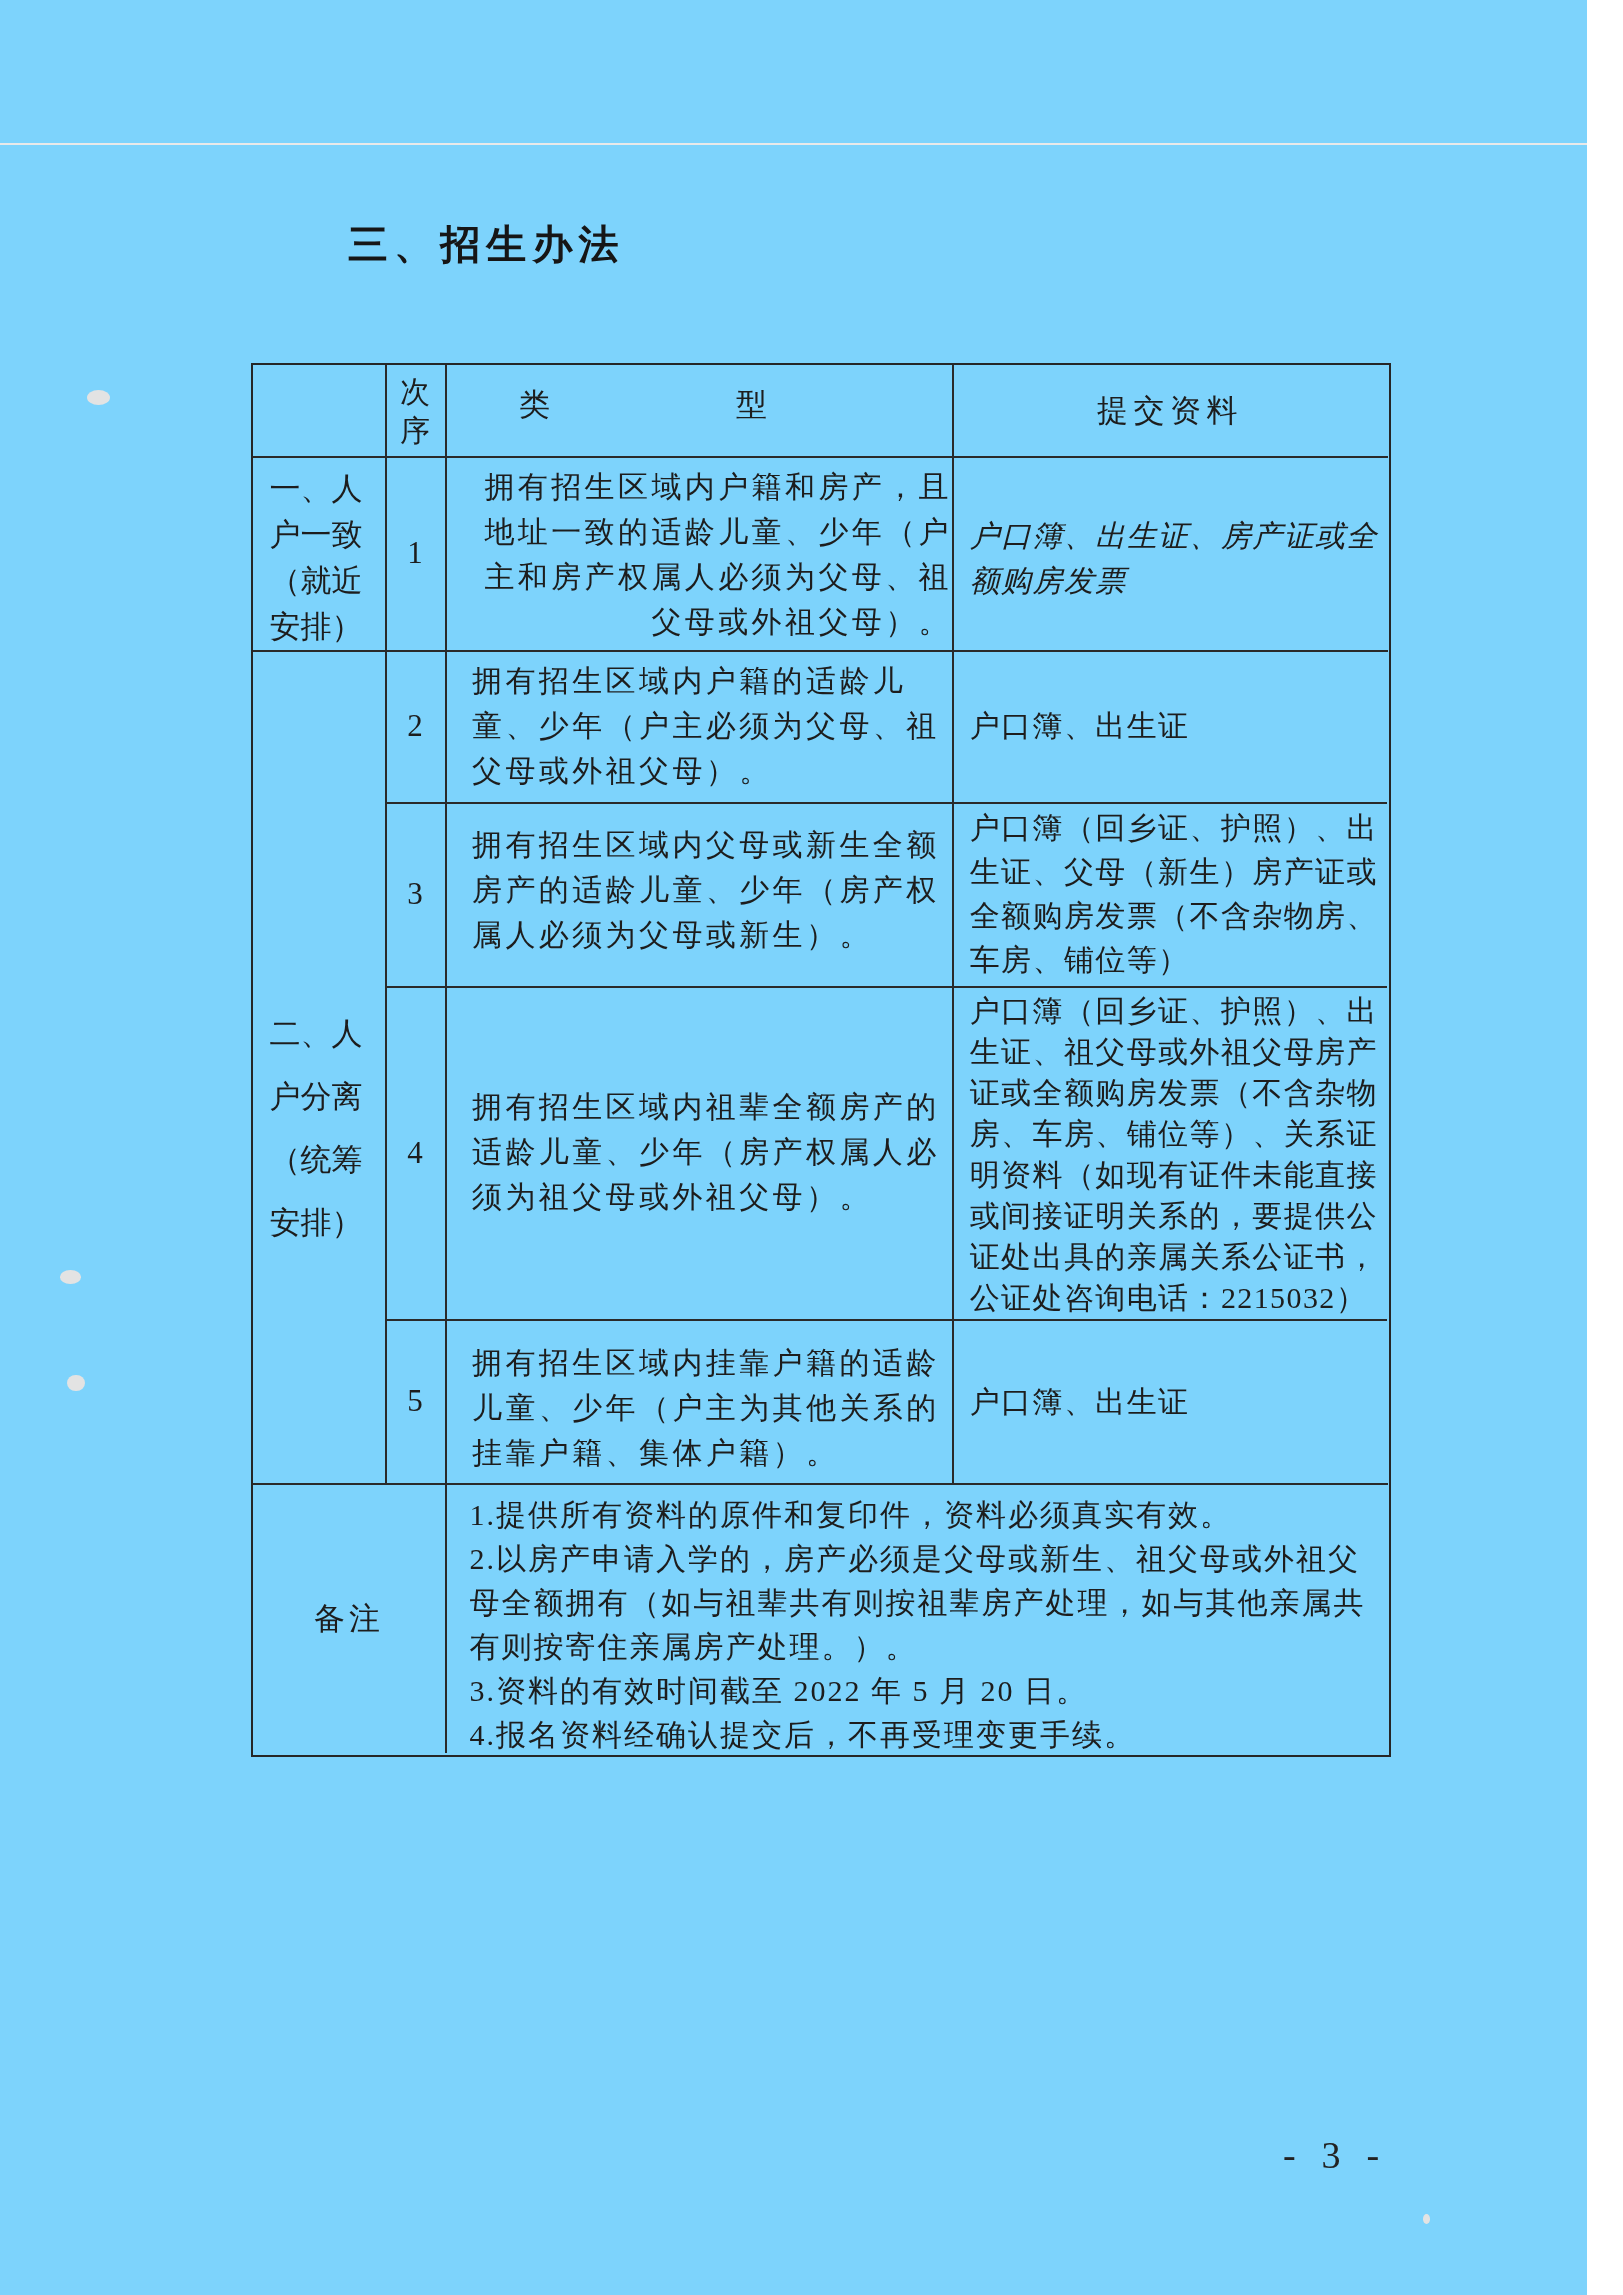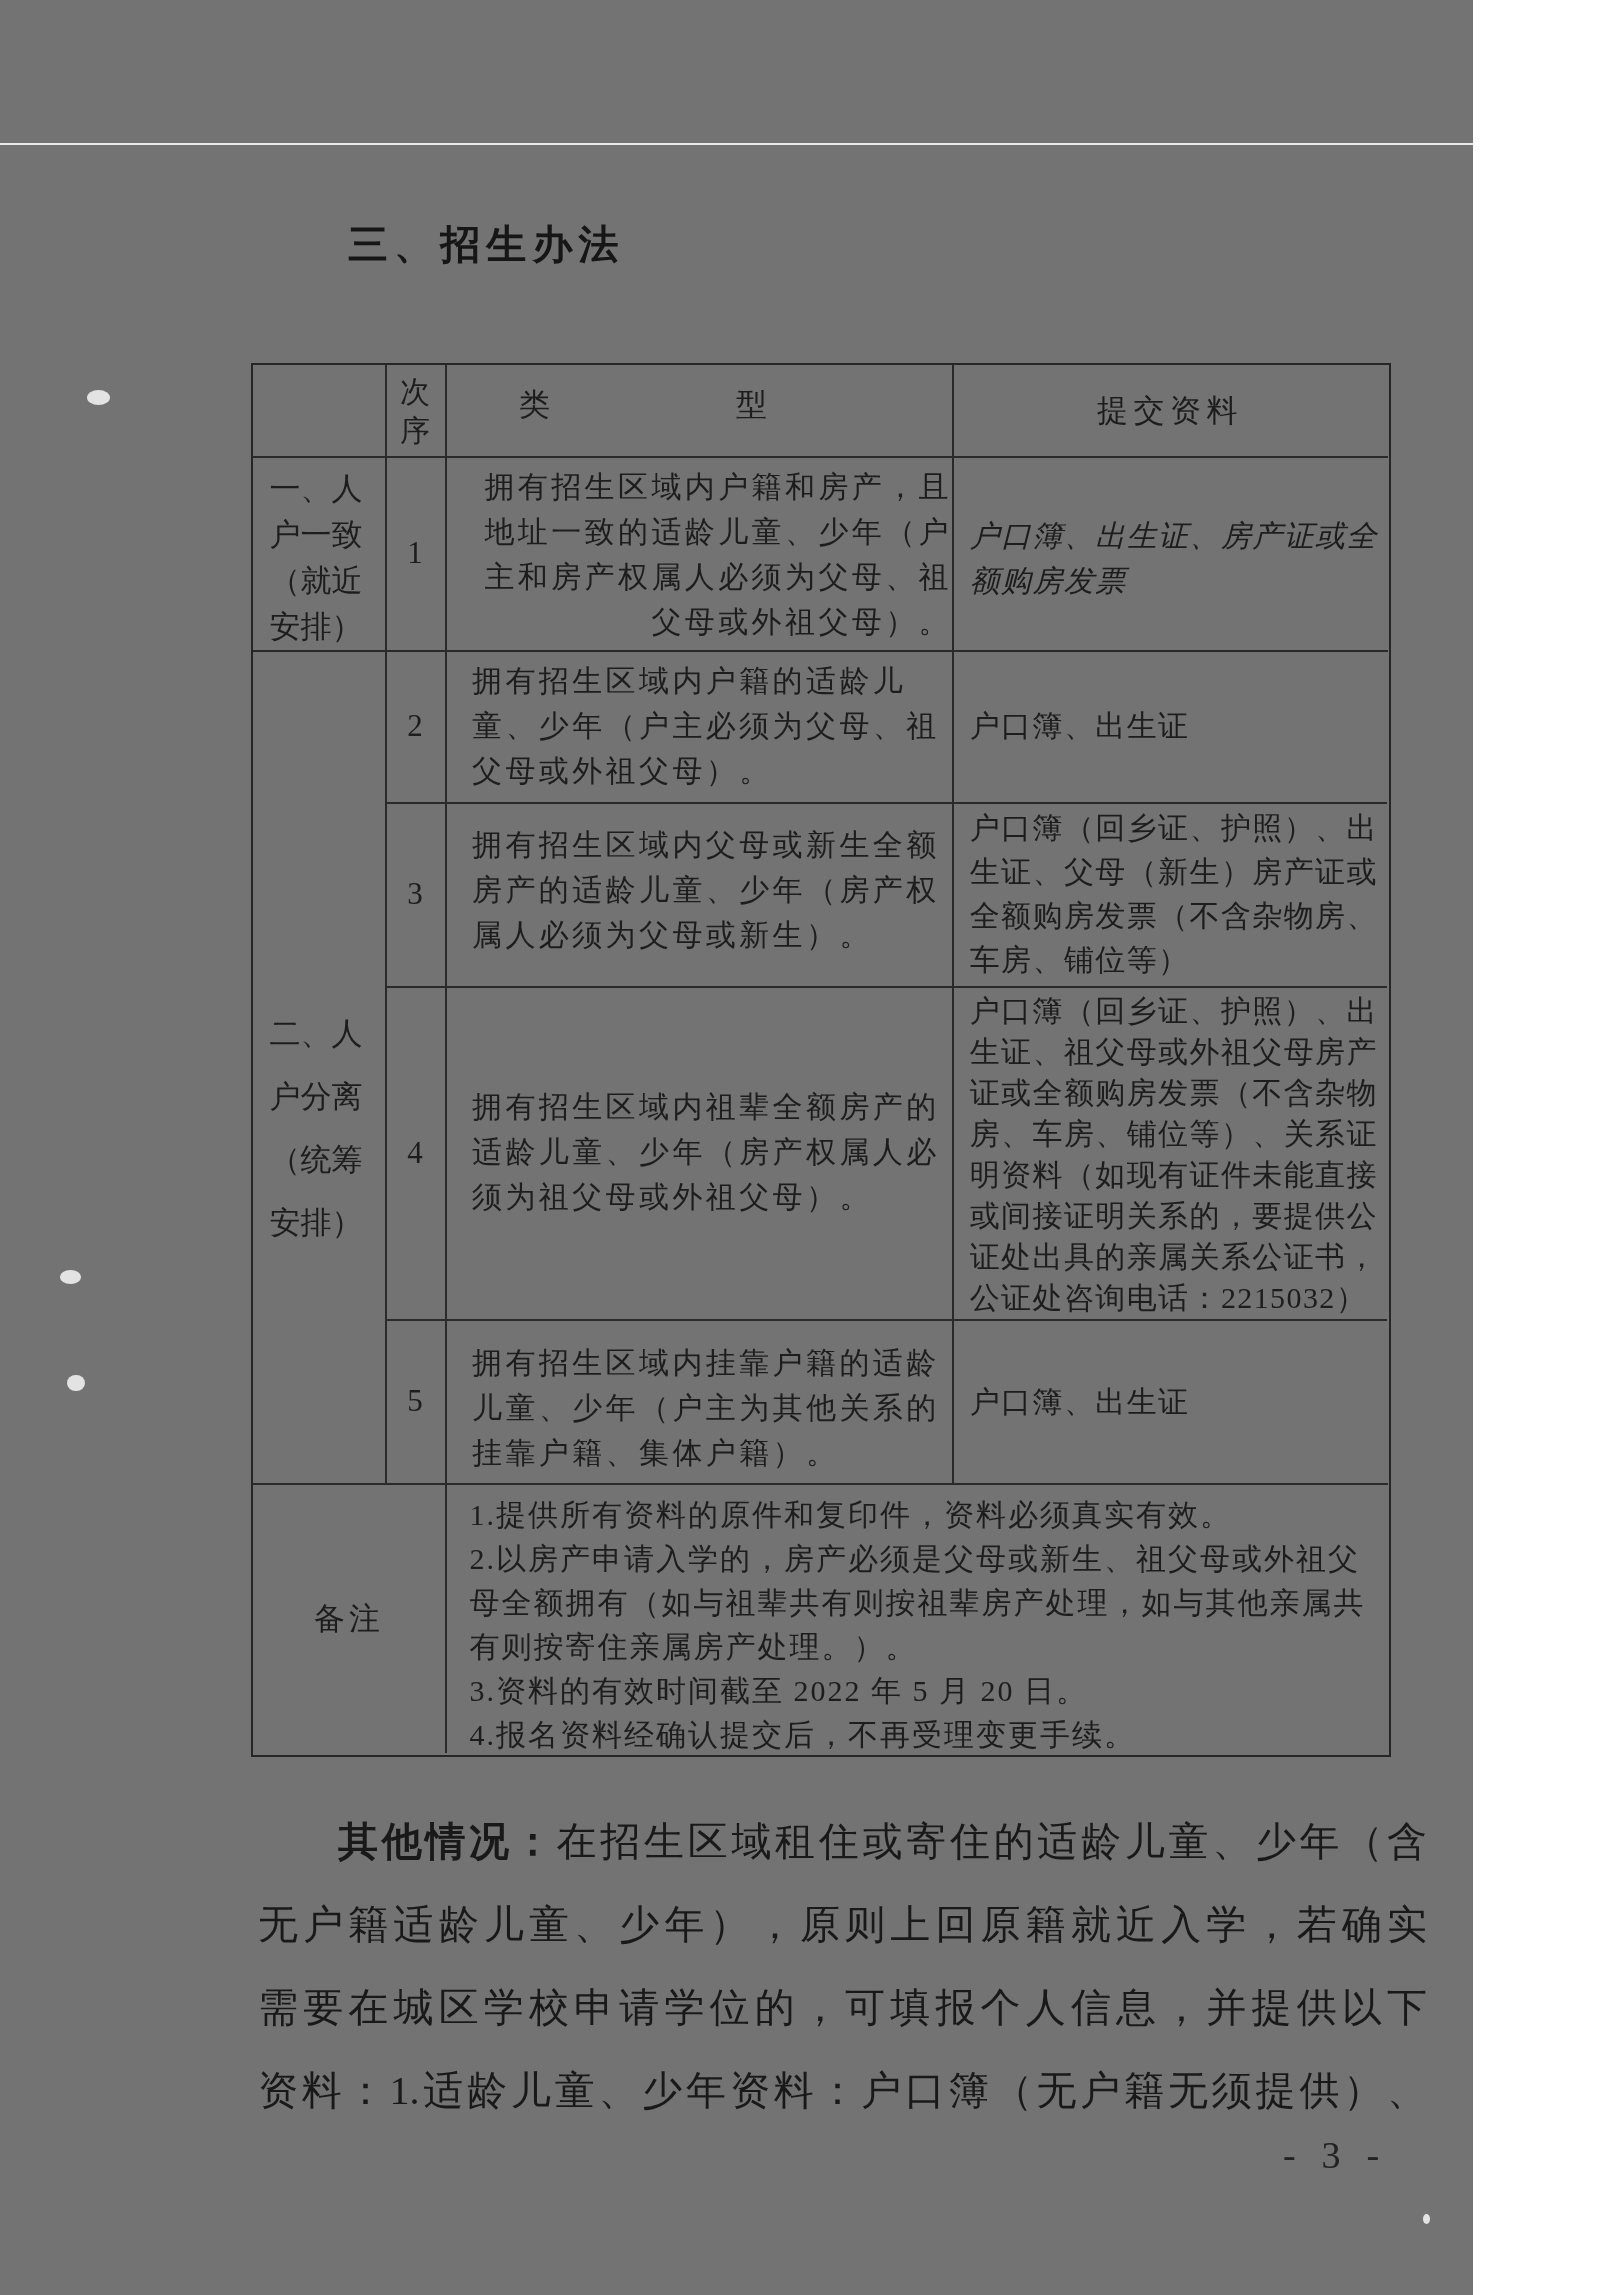--- a/index.html
+++ b/index.html
@@ -1,18 +1,18 @@
 <!DOCTYPE html>
 <html style="font-size:11px"><head>
 <meta charset="utf-8">
 <style>
   html,body{margin:0;padding:0;background:#ffffff;}
   .page{
-    position:relative;width:1473px;height:2295px;
-    background:#737373;color:#1d1d1d;
+    position:relative;width:1587px;height:2295px;
+    background:#7dd3fc;color:#1d1d1d;
     font-family:"Liberation Serif","DejaVu Serif",serif;
     overflow:hidden;
   }
   .scan-line{position:absolute;left:0;top:143px;width:1623px;height:2px;background:#e9e9e9;}
   .smudge{position:absolute;background:#e3e3e3;border-radius:50%;}
   .smudge.s1{left:87px;top:390px;width:23px;height:15px;}
   .smudge.s2{left:60px;top:1270px;width:20.5px;height:13.6px;}
   .smudge.s3{left:67px;top:1375px;width:17.7px;height:16.4px;}
   .smudge.s4{left:1423px;top:2214px;width:6.8px;height:9.5px;}
 
@@ -165,25 +165,17 @@
     <div class="cell remark-content">
       <div class="remark-item">1.提供所有资料的原件和复印件，资料必须真实有效。</div>
       <div class="remark-item">2.以房产申请入学的，房产必须是父母或新生、祖父母或外祖父
 母全额拥有（如与祖辈共有则按祖辈房产处理，如与其他亲属共
 有则按寄住亲属房产处理。）。</div>
       <div class="remark-item">3.资料的有效时间截至 2022 年 5 月 20 日。</div>
       <div class="remark-item">4.报名资料经确认提交后，不再受理变更手续。</div>
     </div>
   </div>
 
-  <div class="para">
-    <div class="pline pline1">
-      <span class="lead">其他情况：</span><span>在招生区域租住或寄住的适龄儿童、少年（含</span>
-    </div>
-    <div class="pline">无户籍适龄儿童、少年），原则上回原籍就近入学，若确实</div>
-    <div class="pline">需要在城区学校申请学位的，可填报个人信息，并提供以下</div>
-    <div class="pline">资料：1.适龄儿童、少年资料：户口簿（无户籍无须提供）、</div>
-  </div>
 
   <div class="pageno">- 3 -</div>
 
 </div>
 
 
 </body></html>

